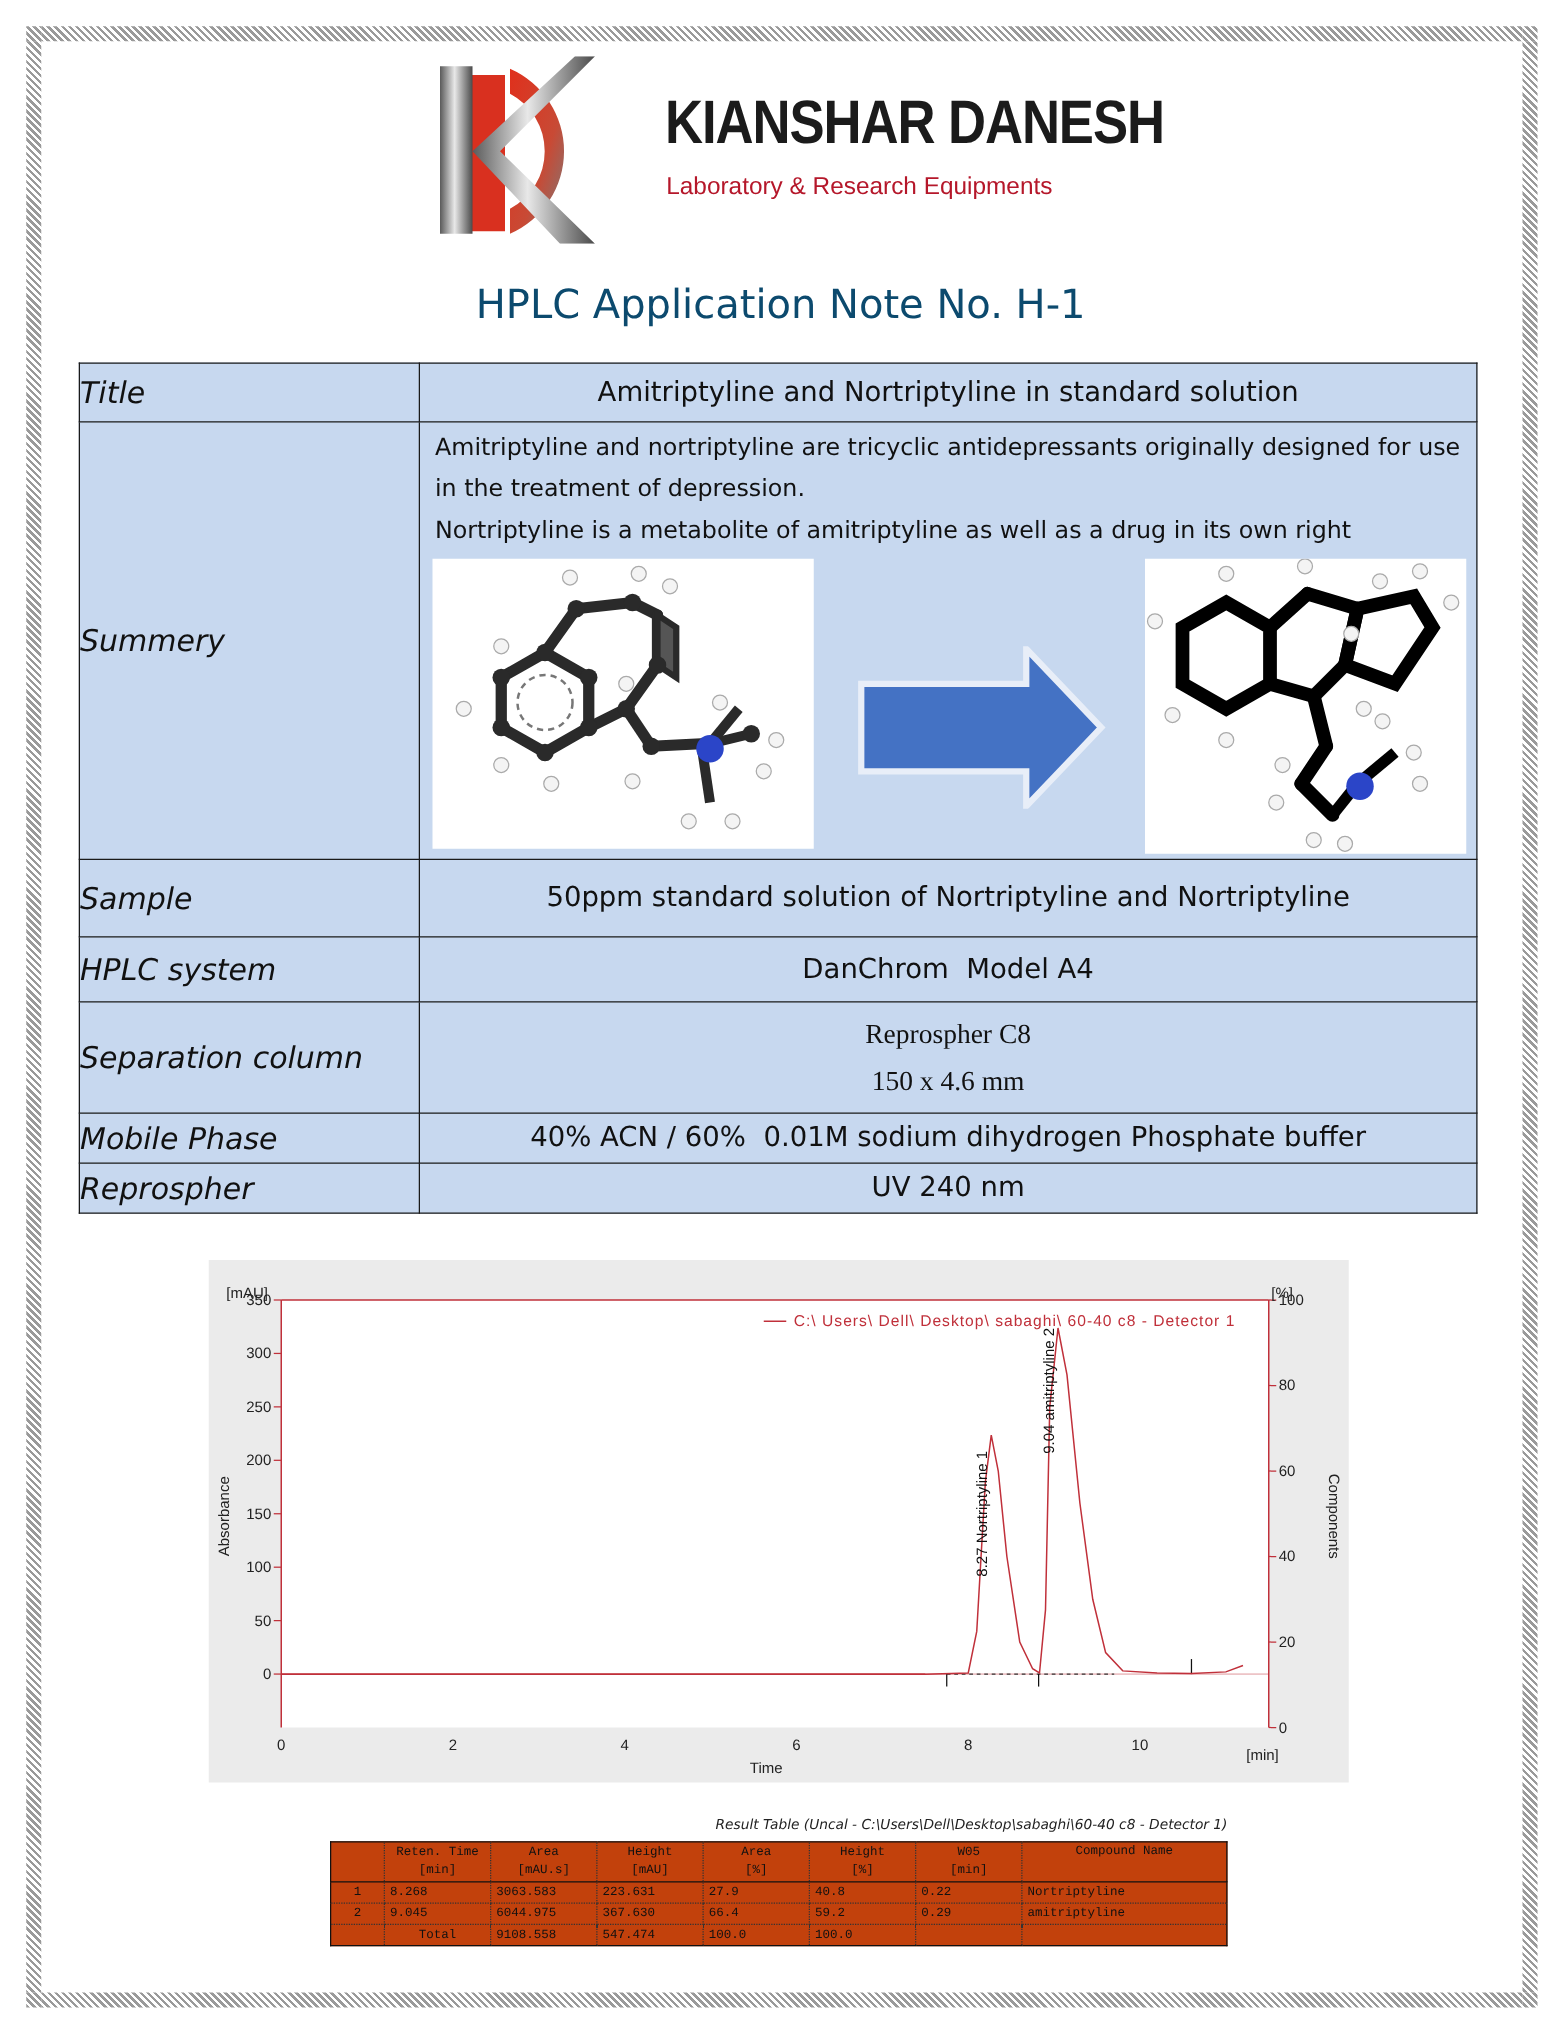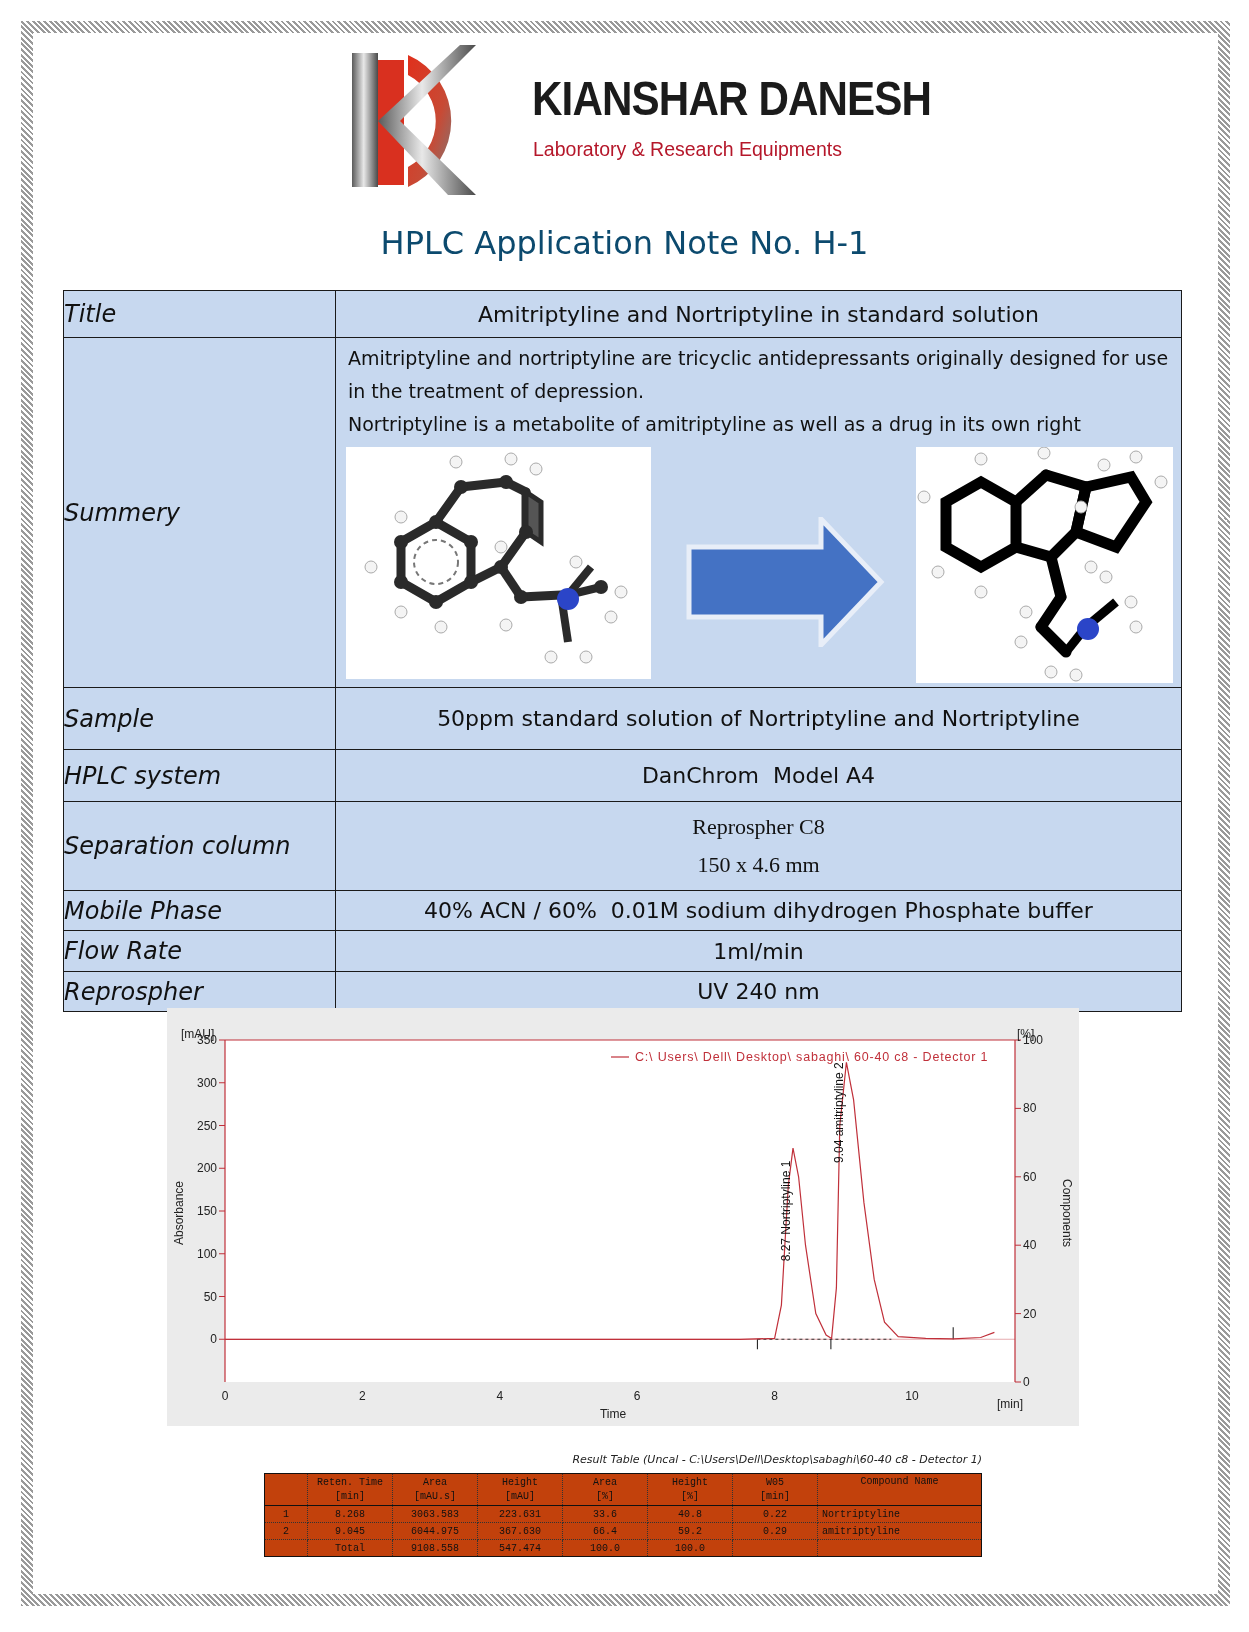--- a/index.html
+++ b/index.html
@@ -61,21 +61,21 @@
   .result-table {
     position: absolute; left: 264px; top: 1473px; width: 718px;
     border-collapse: collapse; font-family: Liberation Mono, monospace; font-size: 10px;
     color: #111; background: #c2410c;
   }
   .result-table th, .result-table td {
     border-left: 1px dotted #333; border-right: 1px dotted #333;
     border-bottom: 1px dotted #333; padding: 1px 4px; height: 17px;
   }
   .result-table th { font-weight: normal; text-align: center; line-height: 14px; height: 32px; }
-  .result-table td.num { text-align: center; }
+  .result-table td.num { text-align: left; }
   .result-table td.center { text-align: center; }
   .result-table tr.head th { border-top: 1.5px solid #111; border-bottom: 1px solid #111; }
   .result-table tr.last td { border-bottom: 1.5px solid #111; }
   .result-table th:first-child, .result-table td:first-child { border-left: 1.5px solid #111; }
   .result-table th:last-child, .result-table td:last-child { border-right: 1.5px solid #111; }
 </style>
 </head>
 <body>
 
 <div class="page-border"></div>
@@ -228,24 +228,20 @@
     <td class="label">Separation column</td>
     <td class="value serif">
       <div>Reprospher C8</div>
       <div>150 x 4.6 mm</div>
     </td>
   </tr>
   <tr style="height:40px">
     <td class="label">Mobile Phase</td>
     <td class="value" style="white-space:pre">40% ACN / 60%  0.01M sodium dihydrogen Phosphate buffer</td>
   </tr>
-  <tr style="height:41px">
-    <td class="label">Flow Rate</td>
-    <td class="value">1ml/min</td>
-  </tr>
   <tr style="height:40px">
     <td class="label">Reprospher</td>
     <td class="value">UV 240 nm</td>
   </tr>
 </tbody>
   </table>
 
 <div class="chart-panel">
   <svg class="chart-svg" id="chart-svg" width="912" height="418" font-family="Liberation Sans, sans-serif">
     <rect x="58" y="32" width="790" height="342" fill="#ffffff"></rect>
@@ -356,21 +352,21 @@
         </th>
     <th style="vertical-align:top">
           <div>Compound Name</div>
         </th>
   </tr>
   <tr>
     <td class="center">1</td>
     <td class="num">8.268</td>
     <td class="num">3063.583</td>
     <td class="num">223.631</td>
-    <td class="num">33.6</td>
+    <td class="num">27.9</td>
     <td class="num">40.8</td>
     <td class="num">0.22</td>
     <td>Nortriptyline</td>
   </tr>
   <tr>
     <td class="center">2</td>
     <td class="num">9.045</td>
     <td class="num">6044.975</td>
     <td class="num">367.630</td>
     <td class="num">66.4</td>

